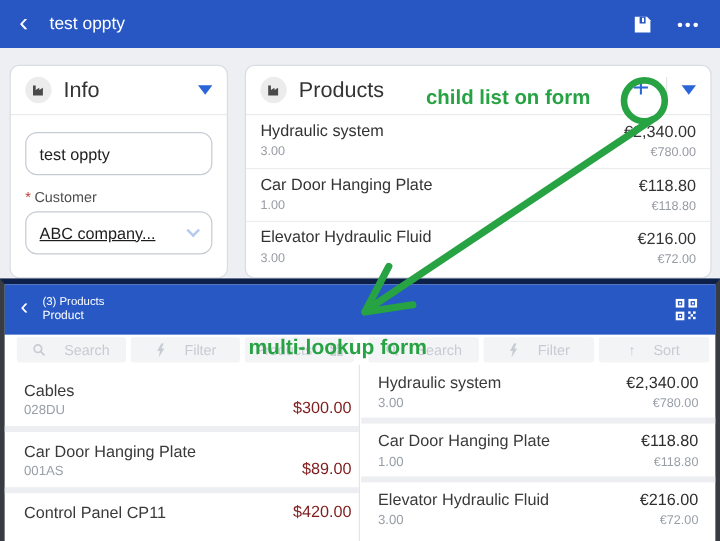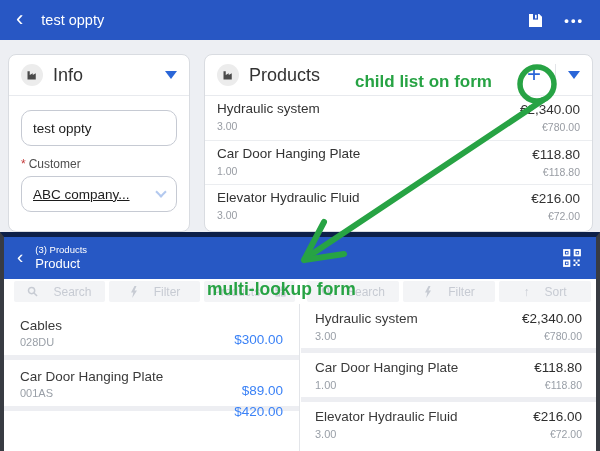--- a/index.html
+++ b/index.html
@@ -75,21 +75,21 @@
     border-top:5px solid #0d2049;
     border-left:4px solid #383b42; border-right:4px solid #383b42;
   }
   .ov-head {
     height:42px; background:#2758c4; color:#fff;
     display:flex; align-items:center;
   }
   .ov-head .back { font-size:19px; margin:0 12px 2px 13px; cursor:pointer; }
   .ov-titles { display:flex; flex-direction:column; line-height:1.25; }
   .ov-sub { font-size:9.5px; }
-  .ov-title { font-size:13px; }
+  .ov-title { font-size:10px; }
   .ov-scan { margin-left:auto; margin-right:14px; cursor:pointer; display:flex; }
   .toolbar { position:relative; height:25px; background:#fff; }
   .tb-group { position:absolute; top:2px; display:flex; }
   .tb-left { left:8px; width:285px; }
   .tb-right { left:301px; width:288px; }
   .tb-btn {
     flex:1; margin:0 2px; height:21px; background:#f3f4f6; border-radius:2px;
     color:#c7cbd3; font-size:12px;
     display:flex; align-items:center; justify-content:center; gap:15px;
     cursor:pointer; white-space:nowrap; overflow:hidden;
@@ -98,21 +98,21 @@
   .lists { position:absolute; left:0; right:0; top:67px; bottom:0; background:#fff; }
   .col-left {
     position:absolute; left:0; top:0; bottom:0; width:296px;
     border-right:1px solid #e3e5e9; padding-top:5px;
   }
   .col-right { position:absolute; left:297px; right:0; top:0; bottom:0; }
   .lrow { padding:9px 16px 7px; position:relative; }
   .lrow + .lrow, .rrow + .rrow { border-top:5px solid #edeef2; }
   .lname { font-size:13.5px; color:#3a3a3a; }
   .lcode { font-size:11px; color:#999fa7; margin-top:3px; }
-  .lprice { position:absolute; right:16px; bottom:8px; font-size:13.5px; color:#3b82f6; }
+  .lprice { position:absolute; right:6px; bottom:8px; font-size:13.5px; color:#7f1d1d; }
   .rrow { padding:7px 14px 6px; position:relative; }
   .rname { font-size:13.5px; color:#3a3a3a; }
   .rqty { font-size:11px; color:#999fa7; margin-top:4px; }
   .ramt { position:absolute; right:14px; top:7px; font-size:13.5px; color:#2e2e2e; }
   .rsub { position:absolute; right:14px; top:26px; font-size:10.5px; color:#999fa7; }
   
   .ann {
     position:absolute; z-index:50; color:#27a344; font-weight:bold;
     pointer-events:none; white-space:nowrap;
   }
@@ -272,20 +272,21 @@
         <div class="lname">Cables</div>
         <div class="lcode">028DU</div>
         <div class="lprice">$300.00</div>
       </div>
       <div class="lrow">
         <div class="lname">Car Door Hanging Plate</div>
         <div class="lcode">001AS</div>
         <div class="lprice">$89.00</div>
       </div>
       <div class="lrow">
+        <div class="lname">Control Panel CP11</div>
         <div class="lprice">$420.00</div>
       </div>
     </div>
     <div class="col-right">
       <div class="rrow">
         <div class="rname">Hydraulic system</div>
         <div class="rqty">3.00</div>
         <div class="ramt">€2,340.00</div>
         <div class="rsub">€780.00</div>
       </div>

